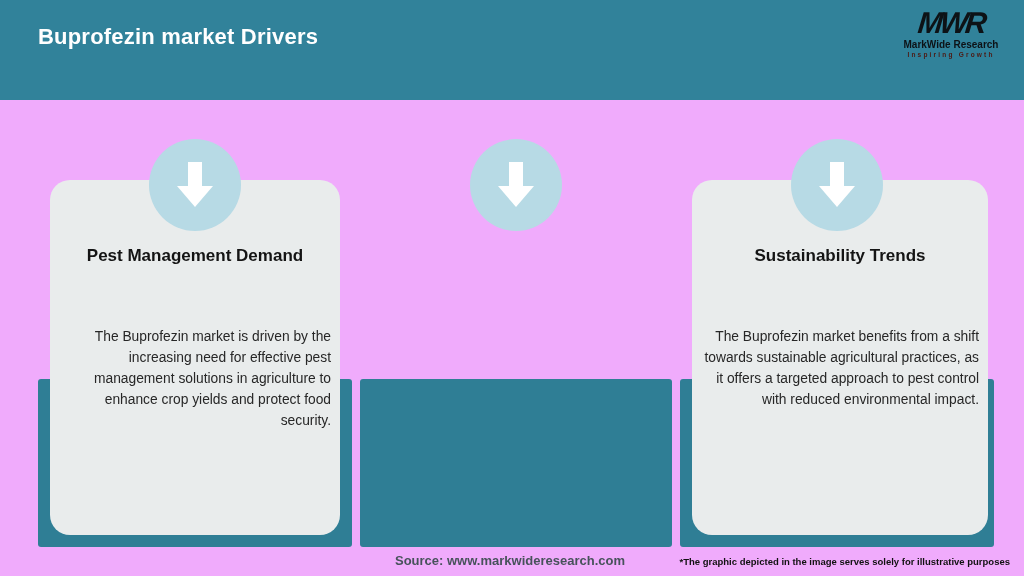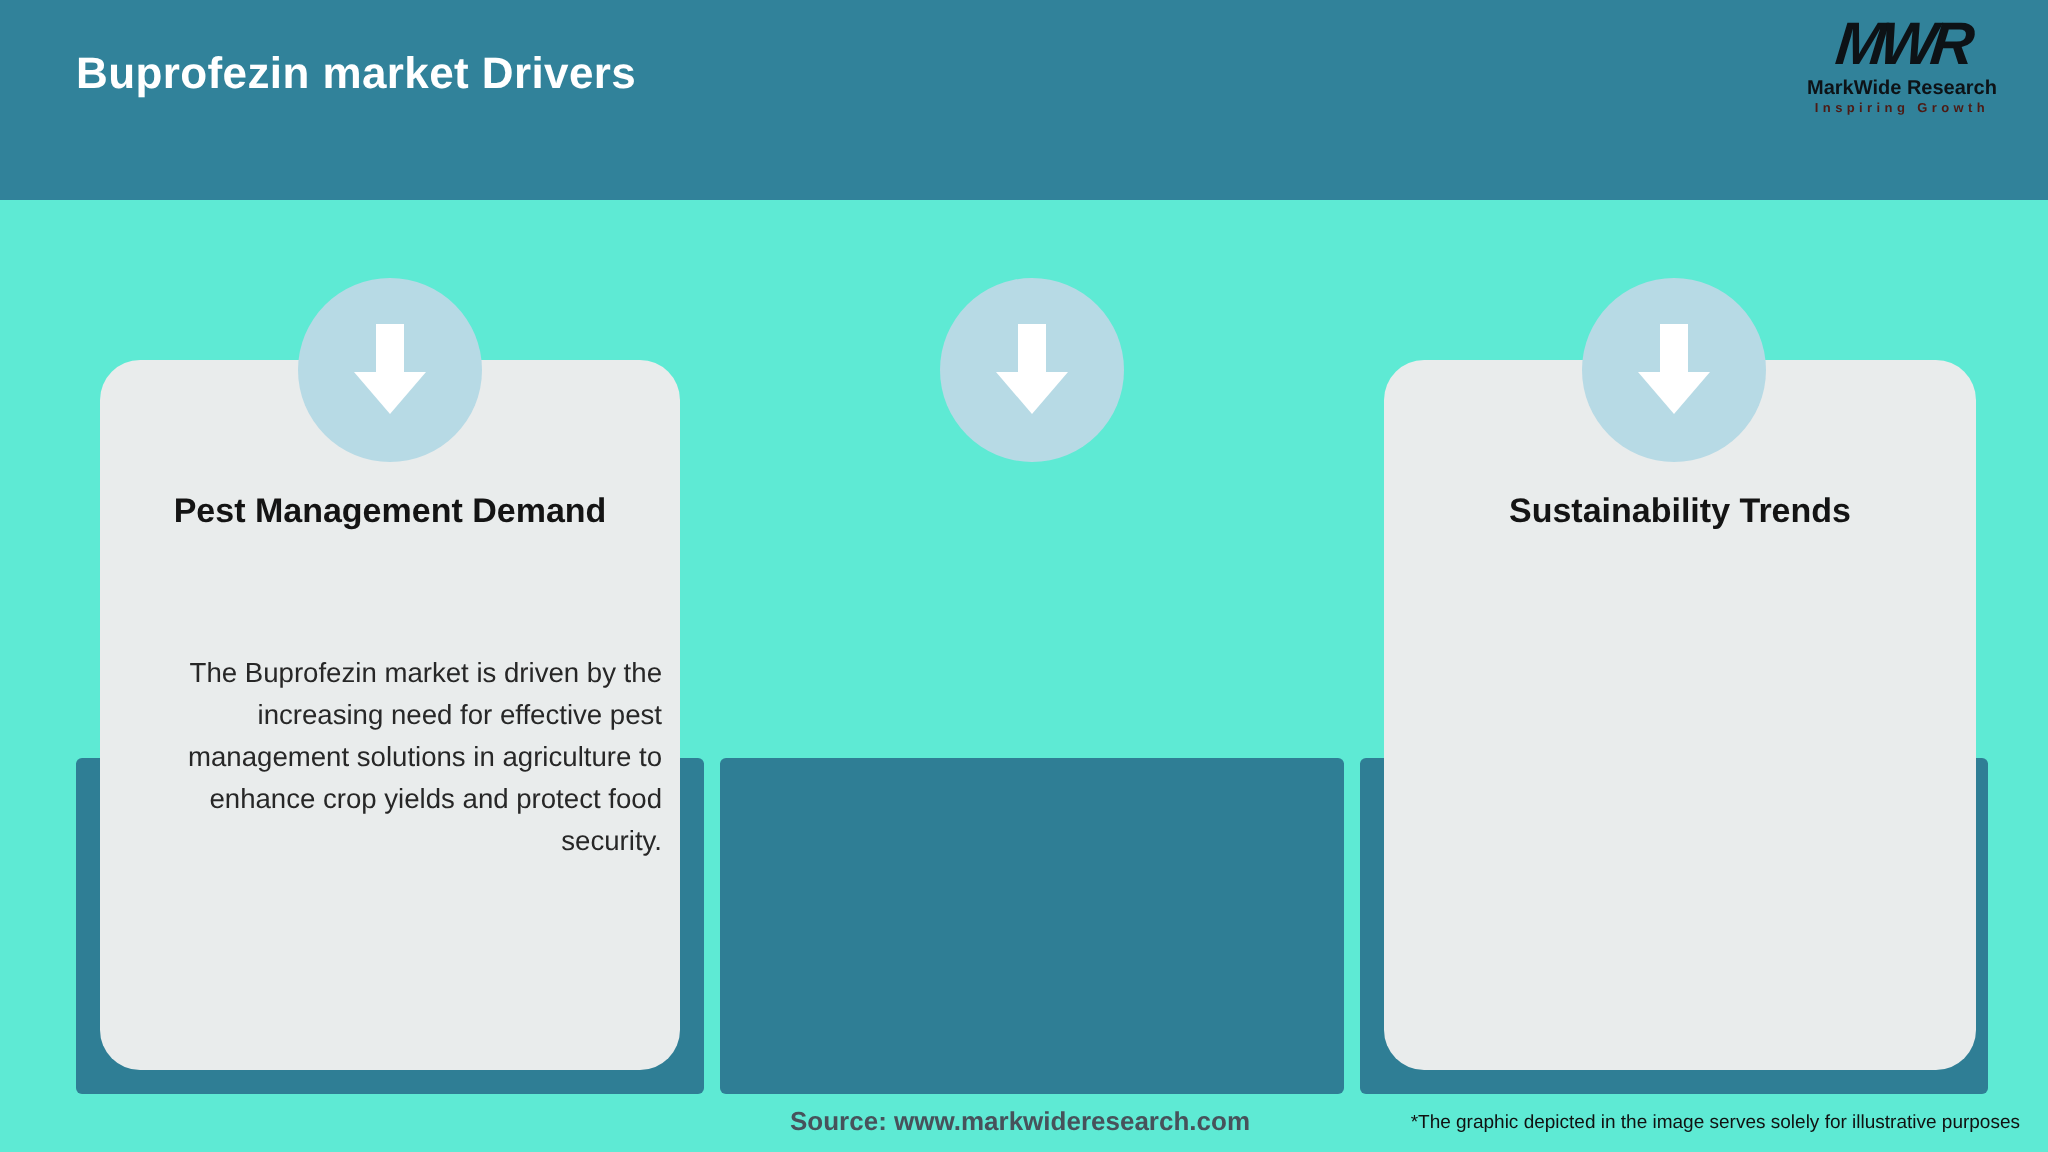--- a/index.html
+++ b/index.html
@@ -3,21 +3,21 @@
 <meta charset="utf-8">
 <style>
   * { margin: 0; padding: 0; box-sizing: border-box; }
   html, body { background: #ffffff; }
   body { font-family: "Liberation Sans", sans-serif; }
 
   .canvas {
     position: relative;
     width: 1024px;
     height: 576px;
-    background: #5eead4;
+    background: #f0abfc;
     overflow: hidden;
   }
 
   
   .header {
     position: absolute;
     left: 0; top: 0;
     width: 1024px; height: 100px;
     background: #31829A;
   }
@@ -126,20 +126,21 @@
     left: 395px; top: 553px;
     font-size: 13px;
     font-weight: bold;
     color: #47525B;
   }
   .footer-disclaimer {
     position: absolute;
     right: 14px; top: 556px;
     font-size: 9.5px;
     color: #111111;
+    font-weight: bold;
   }
 </style>
 </head>
 <body>
 
 <div class="canvas">
 
   <div class="header">
     <div class="header-title">Buprofezin market Drivers</div>
     <div class="logo">
@@ -166,20 +167,21 @@
 
   <div class="icon-circle circle-2">
     <svg width="42" height="50" viewBox="0 0 42 50">
       <rect x="14" y="2" width="14" height="25" fill="#ffffff"></rect>
       <polygon points="3,26 39,26 21,47" fill="#ffffff"></polygon>
     </svg>
   </div>
 
   <div class="card card-3">
     <div class="card-title">Sustainability Trends</div>
+    <div class="card-body">The Buprofezin market benefits from a shift towards sustainable agricultural practices, as it offers a targeted approach to pest control with reduced environmental impact.</div>
   </div>
   <div class="icon-circle circle-3">
     <svg width="42" height="50" viewBox="0 0 42 50">
       <rect x="14" y="2" width="14" height="25" fill="#ffffff"></rect>
       <polygon points="3,26 39,26 21,47" fill="#ffffff"></polygon>
     </svg>
   </div>
 
   <div class="footer-source">Source: www.markwideresearch.com</div>
   <div class="footer-disclaimer">*The graphic depicted in the image serves solely for illustrative purposes</div>

